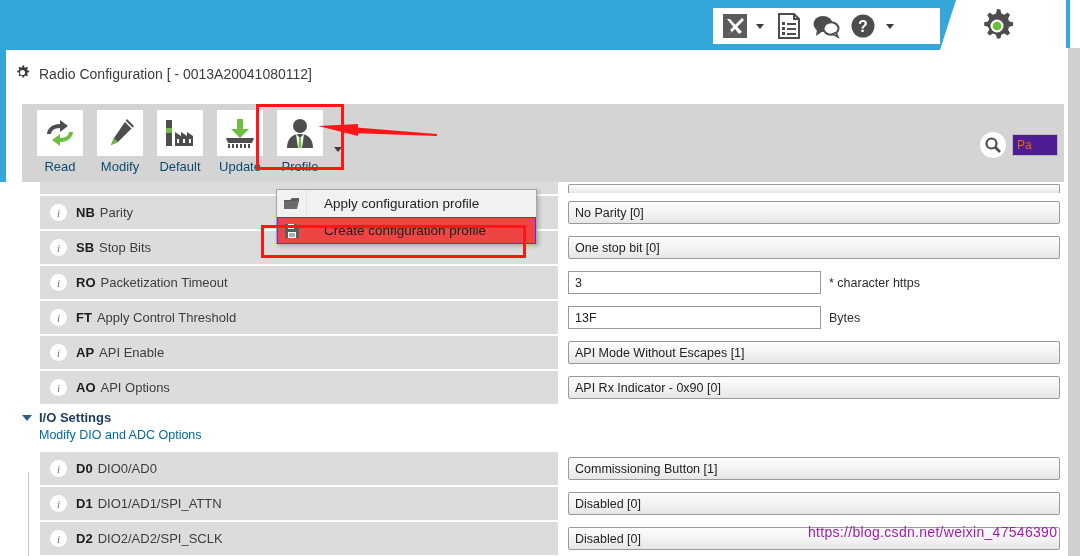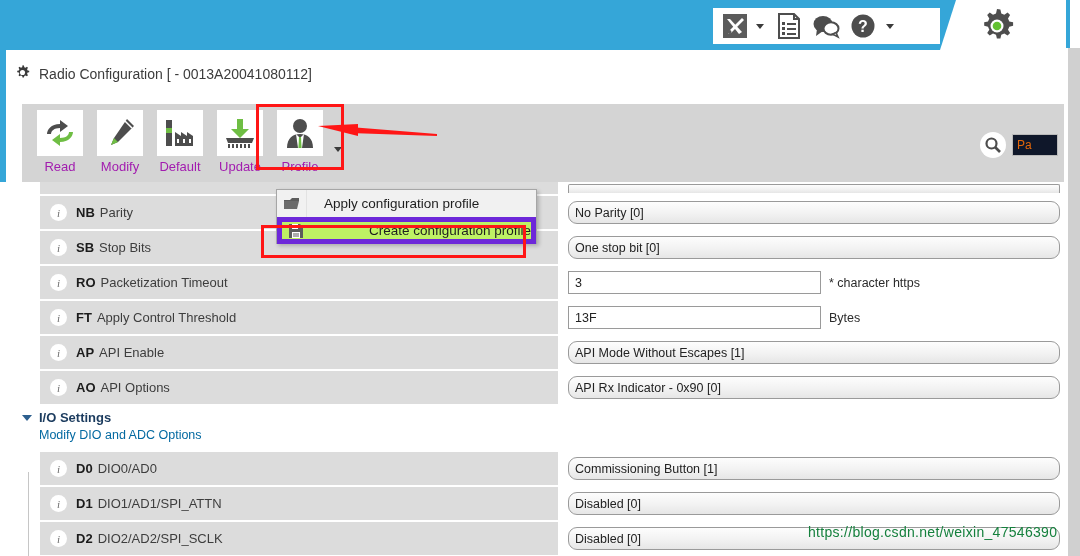--- a/index.html
+++ b/index.html
@@ -67,33 +67,33 @@
   .tb-items { display:flex; align-items:flex-start; padding-left:10px; padding-top:6px; gap:4px;}
   .tb-btn {
     width:56px; display:flex; flex-direction:column; align-items:center;
     cursor:default;
   }
   .tb-ico {
     width:46px; height:46px; background:#ffffff;
     display:flex; align-items:center; justify-content:center;
   }
   .tb-lab {
-    margin-top:3px; font-size:13px; color:#a21caf;
+    margin-top:3px; font-size:13px; color:#0c4a6e;
   }
   .tb-caret { margin-top:28px; margin-left:2px; }
 
   .search-wrap {
     position:absolute; right:6px; top:28px; display:flex; align-items:center; gap:6px;
   }
   .search-circle {
     width:26px;height:26px;border-radius:50%;background:#fff;
     display:flex;align-items:center;justify-content:center;
   }
   .search-input {
-    width:46px; height:22px; background:#0f172a; border:1px solid #b9b9b9;
+    width:46px; height:22px; background:#4c1d95; border:1px solid #b9b9b9;
     font-size:12px; color:#e2660a; padding-left:4px; line-height:20px;
     font-family:"Liberation Sans", sans-serif;
   }
 
   
   .list-area { position:absolute; left:0px; top:182px; width:1068px; height:374px; background:#fff; overflow:hidden;}
   .row {
     position:relative; height:33px; margin-bottom:2px;
     display:flex; align-items:center;
   }
@@ -108,21 +108,21 @@
     font-size:11px; color:#6c6c6c; font-style:italic; font-family:"Liberation Serif", serif;
     margin-right:9px; flex:0 0 auto;
   }
   .lbl-code { font-weight:bold; font-size:13px; color:#1c1c1c; margin-right:5px;}
   .lbl-text { font-size:13px; color:#3d3d3d; }
 
   .val-cell {
     position:absolute; left:568px; top:0; height:33px; display:flex; align-items:center;
   }
   .combo {
-    width:492px; height:23px; border:1px solid #9a9a9a; border-radius:9px;
+    width:492px; height:23px; border:1px solid #9a9a9a; border-radius:2px;
     background:linear-gradient(to bottom,#fdfdfd 0%,#f2f2f2 55%,#e6e6e6 100%);
     font-size:12.5px; color:#222; display:flex; align-items:center; padding-left:6px;
   }
   .txtbox {
     width:253px; height:23px; border:1px solid #9a9a9a; background:#ffffff;
     font-size:12.5px; color:#222; display:flex; align-items:center; padding-left:6px;
   }
   .unit { font-size:12.5px; color:#2b2b2b; margin-left:8px; }
 
   
@@ -143,36 +143,36 @@
   .menu .gutter {
     position:absolute; left:0; top:0; width:30px; height:100%;
     background:#f1f1f1; border-right:1px solid #e2e2e2;
   }
   .menu-item {
     position:relative; height:27px; display:flex; align-items:center;
     font-size:13.5px; color:#1e1e1e;
   }
   .menu-item .mi-ico { width:30px; display:flex; align-items:center; justify-content:center; }
   .menu-item .mi-lab { margin-left:17px; }
-  .menu-item.sel { background:#bef264; border:5px solid #6d28d9;justify-content:space-between; }
+  .menu-item.sel { background:#ef4444; border:1px solid #6d28d9; }
   .menu-item.sel .mi-ico { margin-left:-1px; }
 
   
   .hl {
     position:absolute; border:3px solid #ff1616; pointer-events:none;
   }
   .hl-profile { left:256px; top:104px; width:88px; height:66px; }
   .hl-menu { left:261px; top:225px; width:265px; height:33px; }
 
   
   .arrow-svg { position:absolute; left:300px; top:105px; pointer-events:none; }
 
   
   .wm {
-    position:absolute; left:808px; top:524px; font-size:14px; color:#15803d;
+    position:absolute; left:808px; top:524px; font-size:14px; color:#a21caf;
     letter-spacing:0.3px; white-space:nowrap; font-family:"Liberation Sans", sans-serif;
   }
 </style>
 </head>
 <body>
 
 <div id="root">
 
   <div class="blue-band"></div>
 

